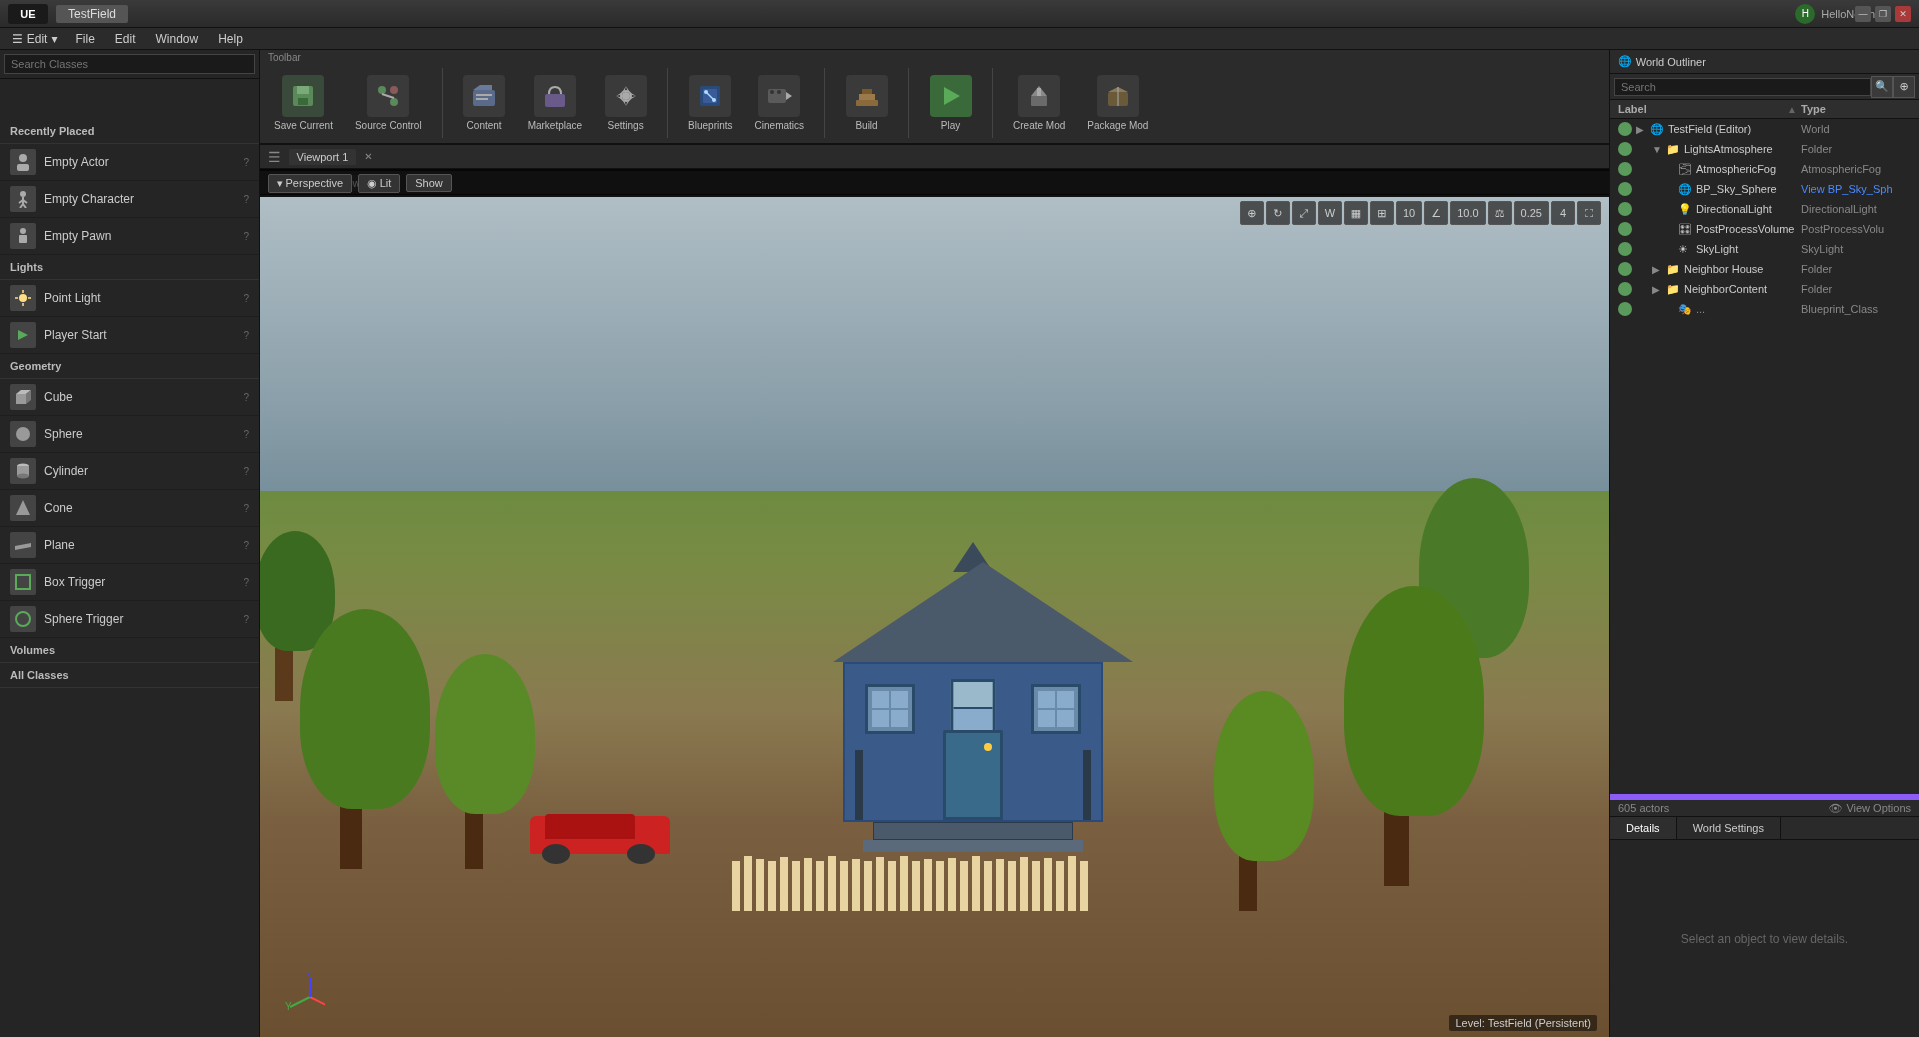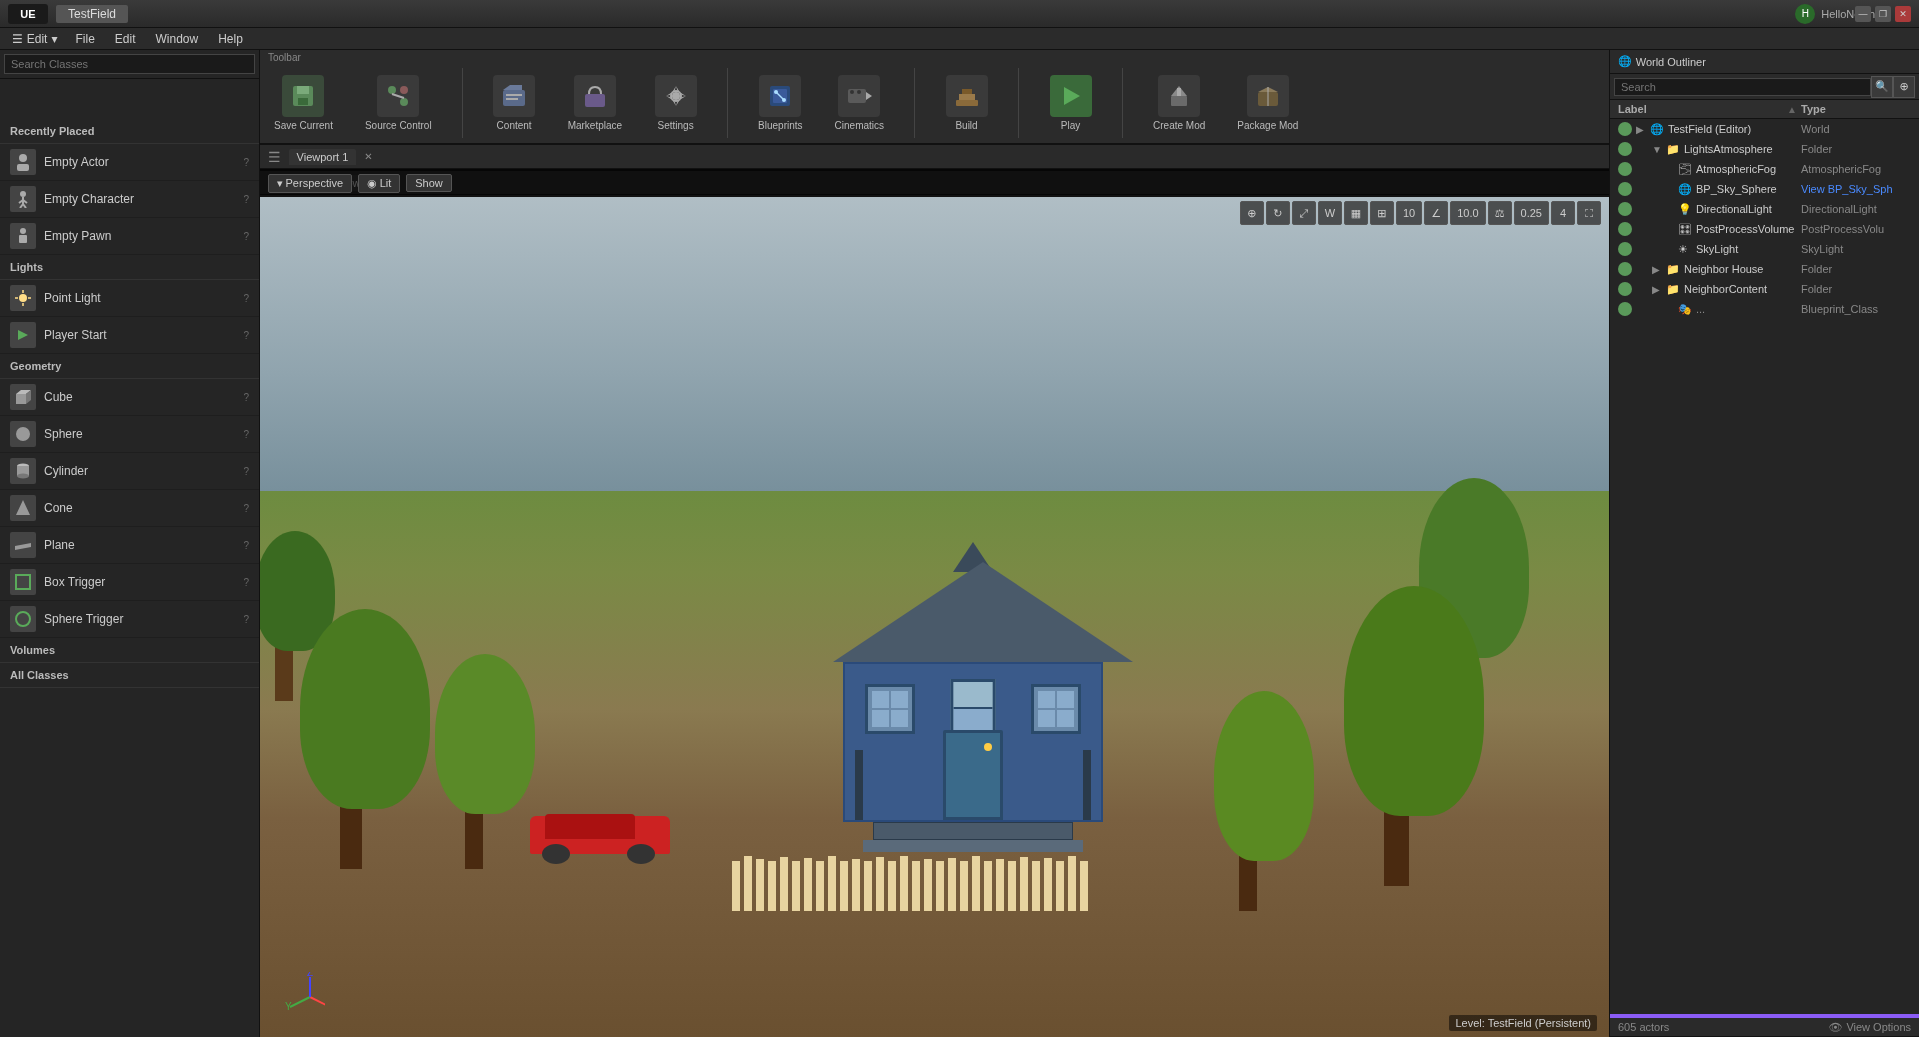--- a/index.html
+++ b/index.html
@@ -452,21 +452,21 @@
     .wo-item .wo-expand {
       width: 10px; color: #888; font-size: 10px; flex-shrink: 0;
     }
     .wo-item .wo-icon { width: 14px; flex-shrink: 0; font-size: 11px; }
     .wo-item .wo-name { flex: 1; color: #ccc; }
     .wo-item .wo-type { width: 110px; color: #888; overflow: hidden; text-overflow: ellipsis; white-space: nowrap; }
     .wo-item.folder { color: #aaa; }
     #wo-footer {
       height: 22px;
       background: #2a2a2a;
-      border-top: 4px solid #8b5cf6;
+      border-top: 6px solid #8b5cf6;
       display: flex;
       align-items: center;
       padding: 0 8px;
       font-size: 11px; color: #888;
       justify-content: space-between;
     }
     #details-panel {
       height: 220px;
       display: flex;
       flex-direction: column;
@@ -671,21 +671,21 @@
 
       <div class="category-header">Volumes</div>
       <div class="category-header">All Classes</div>
     </div>
   </div>
 
   <div id="center-content">
 
     <div id="toolbar" style="position:relative;">
       <span style="position:absolute; top:2px; left:8px; font-size:10px; color:#888;">Toolbar</span>
-      <div style="display:flex; align-items:center; margin-top:14px; gap:20px;">
+      <div style="display:flex; align-items:center; margin-top:14px; gap:10px;">
 
         <div class="toolbar-section">
           <div class="tb-icon save">
             <svg width="28" height="28" viewBox="0 0 28 28">
                 <rect x="4" y="4" width="20" height="20" rx="2" fill="#5a8a5a"></rect>
                 <rect x="8" y="4" width="12" height="8" fill="#7aaa7a"></rect>
                 <rect x="9" y="16" width="10" height="7" fill="#3a6a3a"></rect>
               </svg>
           </div>
           <span class="tb-label">Save Current</span>
@@ -1163,15 +1163,24 @@
       </div>
       <div id="wo-footer">
         <span>605 actors</span>
         <div style="display:flex; align-items:center; gap:4px; cursor:pointer;">
           <span>👁</span>
           <span>View Options</span>
         </div>
       </div>
     </div>
 
+    <div id="details-panel">
+      <div id="dp-tabs">
+        <div class="dp-tab active">Details</div>
+        <div class="dp-tab">World Settings</div>
+      </div>
+      <div id="dp-content">
+        <span>Select an object to view details.</span>
+      </div>
+    </div>
   </div>
 
 </div>
 
 </body></html>

